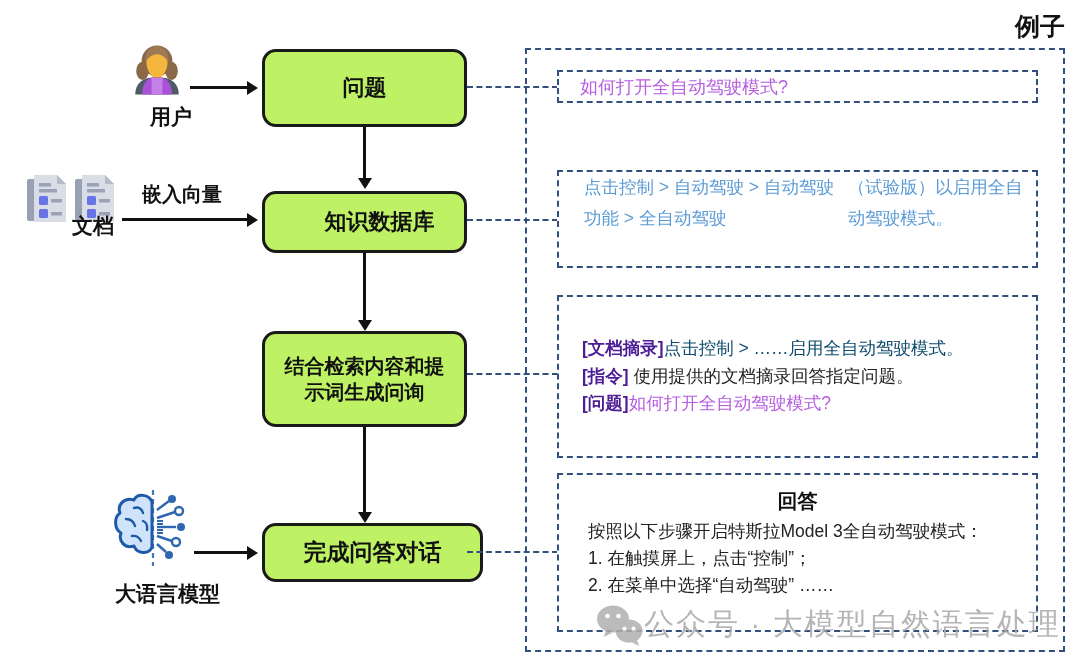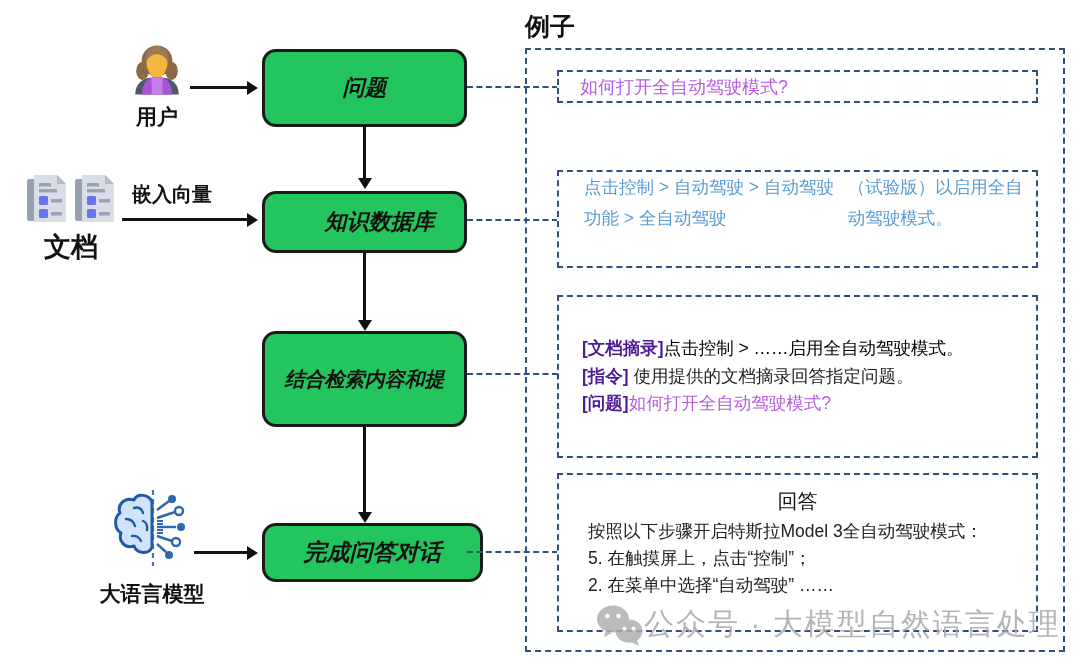--- a/index.html
+++ b/index.html
@@ -2,23 +2,23 @@
 <html><head>
 <meta charset="utf-8">
 <style>
   * { margin: 0; padding: 0; box-sizing: border-box; }
   html,body { background:#ffffff; }
   body { font-family: "Liberation Sans", "DejaVu Sans", sans-serif; }
   .canvas { position: relative; width: 1080px; height: 670px; background:#ffffff; overflow: hidden; }
 
   
   .flow-box {
-    position:absolute; border:3px solid #1a1a1a; border-radius:14px; background:#22c55e;
+    position:absolute; border:3px solid #1a1a1a; border-radius:14px; background:#bef264;
     display:flex; flex-direction:column; align-items:center; justify-content:center;
-    font-weight:bold; color:#111; font-size:22px; line-height:1.3; text-align:center;font-style:italic;
+    font-weight:bold; color:#111; font-size:22px; line-height:1.3; text-align:center;
   }
   #box-question { left:262px; top:49px;  width:205px; height:78px; }
   #box-kb       { left:262px; top:191px; width:205px; height:62px;padding-left:30px; }
   #box-combine  { left:262px; top:331px; width:205px; height:96px; font-size:20px; }
   #box-answer   { left:262px; top:523px; width:221px; height:59px; font-size:23px; }
 
   
   .harrow { position:absolute; height:3px; background:#111; }
   .harrow::after { content:""; position:absolute; right:-11px; top:50%; transform:translateY(-50%);
     border-left:11px solid #111; border-top:7px solid transparent; border-bottom:7px solid transparent; }
@@ -34,52 +34,52 @@
   #arrow-cb-ans { left:363px; top:427px; height:86px; }
 
   
   .dconn { position:absolute; height:0; border-top:2px dashed #31507e; }
   #conn1 { left:467px; top:86px;  width:91px; }
   #conn2 { left:467px; top:219px; width:91px; }
   #conn3 { left:467px; top:373px; width:91px; }
   #conn4 { left:467px; top:551px; width:91px; }
 
   
-  .flow-label { position:absolute; font-weight:bold; color:#111; text-align:center; }
+  .flow-label { position:absolute; font-weight:bold; color:#111; text-align:right; }
   #label-user  { left:122px; top:103px; width:70px;  font-size:21px; }
-  #label-docs  { left:28px;  top:229px; width:86px;  font-size:27px; }
-  #label-embed { left:112px; top:181px; width:100px; font-size:20px; text-align:right; }
+  #label-docs  { left:28px;  top:212px; width:86px;  font-size:21px; }
+  #label-embed { left:132px; top:181px; width:100px; font-size:20px; text-align:center; }
   #label-llm   { left:84px;  top:580px; width:136px; font-size:21px; }
 
   .icon-wrap { position:absolute; }
   #icon-user  { left:128px; top:38px;  width:58px; height:64px; }
   #icon-docs  { left:26px;  top:174px; width:90px; height:54px; }
   #icon-brain { left:114px; top:488px; width:76px; height:80px; }
   .icon-wrap svg { width:100%; height:100%; display:block; }
 
   
-  #panel-title { position:absolute; left:525px; top:10px; width:540px; text-align:left;
+  #panel-title { position:absolute; left:525px; top:10px; width:540px; text-align:right;
     font-size:25px; font-weight:bold; color:#111; }
   #panel-outer { position:absolute; left:525px; top:48px; width:540px; height:604px;
     border:2px dashed #31507e; background:transparent; }
   .ex-box { position:absolute; border:2px dashed #31507e; background:#fff; font-size:17.5px; color:#222; }
 
   #ex-question { left:557px; top:70px;  width:481px; height:33px;
     display:flex; align-items:center; padding-left:21px; color:#b55ce0; font-size:18px; }
   #ex-retrieval { left:557px; top:170px; width:481px; height:98px;
     display:flex; justify-content:center; padding-left:25px;
     color:#5b9bd5; line-height:31px; }
   #ex-prompt { left:557px; top:295px; width:481px; height:163px;
     display:flex; flex-direction:column; justify-content:center; padding-left:23px; line-height:27.5px; }
   #ex-answer { left:557px; top:473px; width:481px; height:159px; padding-top:13px; line-height:27px; }
-  #ex-answer .ex-title { text-align:center; font-weight:normal; font-size:20px; color:#111; margin-bottom:3px; }
+  #ex-answer .ex-title { text-align:center; font-weight:bold; font-size:20px; color:#111; margin-bottom:3px; }
   #ex-answer .ex-line { padding-left:29px; color:#222; }
 
   .tag { font-weight:bold; color:#4c1d95; }
-  .blue-text { color:#000000; }
+  .blue-text { color:#0c4a6e; }
   .purple-text { color:#b55ce0; }
 
   
   #watermark { position:absolute; left:596px; top:604px; display:flex; gap:0;
     z-index:6; opacity:0.85; }
   #watermark svg { width:48px; height:42px; }
   #watermark .wm-text { font-size:30px; color:#a9a9a9; letter-spacing:2px; white-space:nowrap; }
 </style>
 </head>
 <body>
@@ -154,20 +154,21 @@
   <div class="flow-label" id="label-llm">大语言模型</div>
 
   <div class="flow-box" id="box-question">
     <span>问题</span>
   </div>
   <div class="flow-box" id="box-kb">
     <span>知识数据库</span>
   </div>
   <div class="flow-box" id="box-combine">
     <span>结合检索内容和提</span>
+    <span>示词生成问询</span>
   </div>
   <div class="flow-box" id="box-answer">
     <span>完成问答对话</span>
   </div>
 
   <div class="harrow" id="arrow-user"></div>
   <div class="harrow" id="arrow-docs"></div>
   <div class="harrow" id="arrow-llm"></div>
   <div class="varrow" id="arrow-q-kb"></div>
   <div class="varrow" id="arrow-kb-cb"></div>
@@ -198,21 +199,21 @@
       <span class="tag">[指令] </span><span>使用提供的文档摘录回答指定问题。</span>
     </div>
     <div>
       <span class="tag">[问题]</span><span class="purple-text">如何打开全自动驾驶模式?</span>
     </div>
   </div>
 
   <div class="ex-box" id="ex-answer">
     <div class="ex-title">回答</div>
     <div class="ex-line">按照以下步骤开启特斯拉Model 3全自动驾驶模式：</div>
-    <div class="ex-line">5. 在触摸屏上，点击“控制”；</div>
+    <div class="ex-line">1. 在触摸屏上，点击“控制”；</div>
     <div class="ex-line">2. 在菜单中选择“自动驾驶” ……</div>
   </div>
 
   <div id="watermark">
     <svg viewBox="0 0 48 42">
       <ellipse cx="17" cy="15" rx="16" ry="13.5" fill="#b0b0b0"></ellipse>
       <path d="M10 26 l-2 7 l8 -4 z" fill="#b0b0b0"></path>
       <circle cx="11.5" cy="12" r="2.3" fill="#ffffff"></circle>
       <circle cx="22.5" cy="12" r="2.3" fill="#ffffff"></circle>
       <ellipse cx="33" cy="27" rx="13.5" ry="11.5" fill="#b0b0b0"></ellipse>

